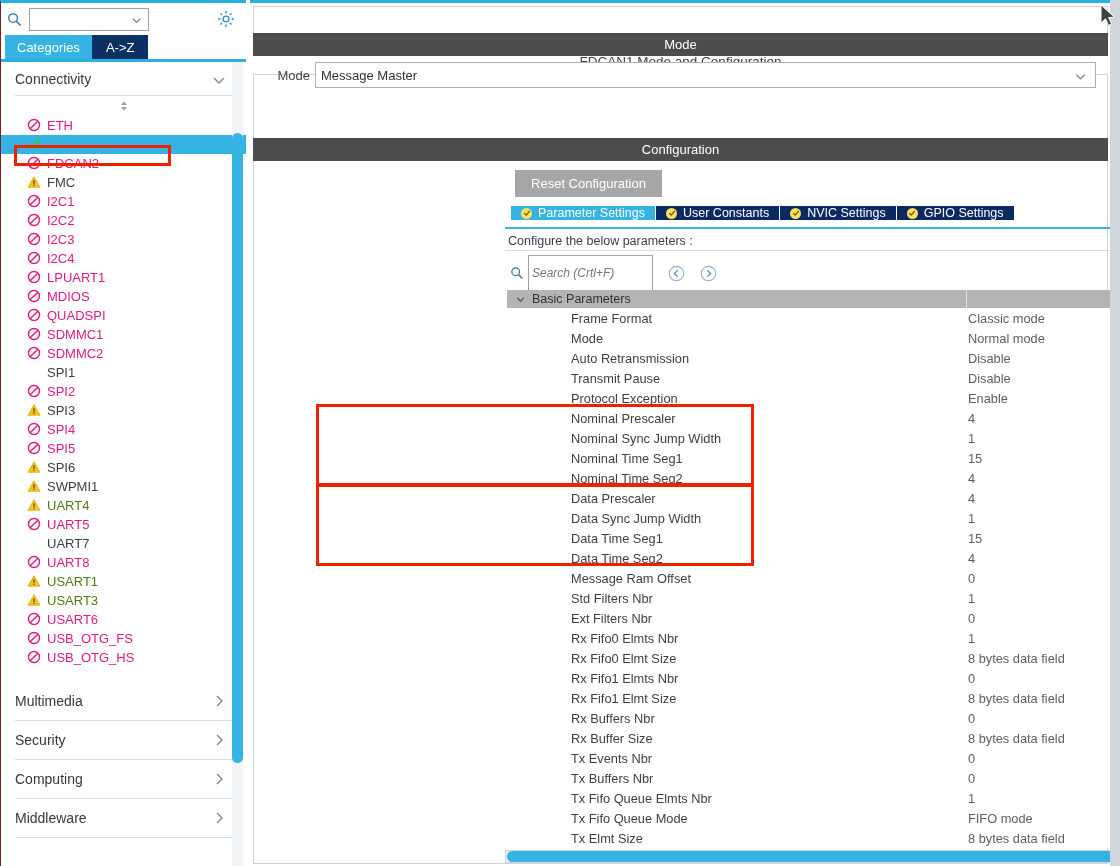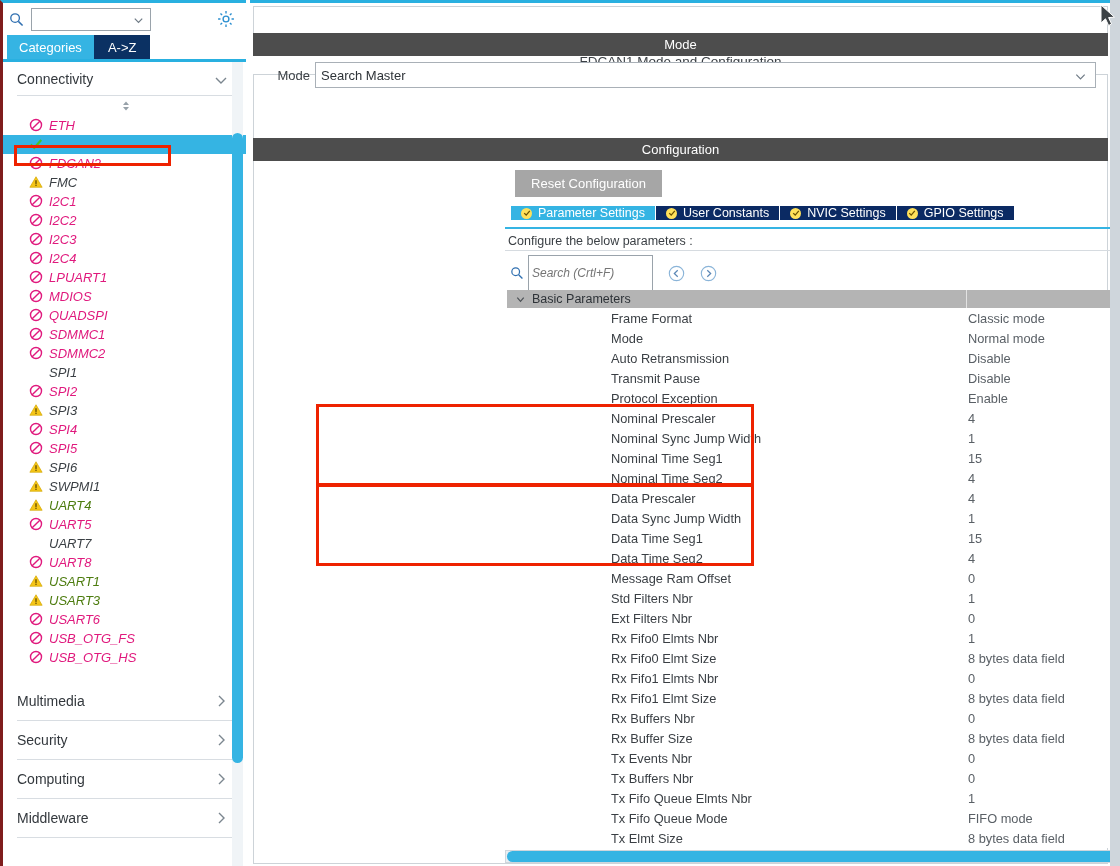--- a/index.html
+++ b/index.html
@@ -16,21 +16,21 @@
     background: #ffffff;
   }
 
   
   #sidebar {
     position: absolute;
     left: 0; top: 0;
     width: 246px; height: 866px;
     background: #ffffff;
     border-top: 3px solid #29b0e0;
-    border-left: 3px solid #7f1d1d;
+    border-left: 1px solid #7f1d1d;
     overflow: hidden;
   }
   .search-row {
     position: absolute;
     left: 0; top: 0;
     width: 228px; height: 32px;
     display: flex; align-items: center;
   }
   .search-magnifier {
     width: 26px; height: 30px;
@@ -103,21 +103,20 @@
   }
   .ip-list { margin: 0; padding: 0; }
   .ip-item {
     height: 19px;
     display: flex;
     align-items: center;
     padding-left: 26px;
     font-size: 13px;
     cursor: pointer;
     position: relative;
-    font-style: italic;
   }
   .ip-item .ico {
     position: absolute; left: 26px; top: 2px;
     width: 15px; height: 15px;
   }
   .ip-item .lbl { margin-left: 20px; white-space: nowrap; }
   .ip-item.sel { background: #35b4e3; }
   .ip-item.sel .lbl { color: #ffffff; margin-top: 32px; }
   .c-ok   .lbl { color: #2e3338; }
   .c-dis  .lbl { color: #e0197d; }
@@ -298,21 +297,20 @@
   .prow {
     height: 20px;
     display: flex; align-items: center;
     font-size: 12.8px;
     position: relative;
   }
   .prow .pname {
     position: absolute; left: 64px;
     color: #3a3f44;
     white-space: nowrap;
-    margin-left: 40px;
   }
   .prow .pval {
     position: absolute; left: 461px;
     color: #5a6066;
     white-space: nowrap;
   }
 
   .hl-box {
     position: absolute;
     border: 3px solid #ee2200;
@@ -649,21 +647,21 @@
   <div id="mainpanel">
     <div class="panel-frame"></div>
 
     <div class="panel-title">FDCAN1 Mode and Configuration</div>
 
     <div class="band" id="band-mode">Mode</div>
 
     <div class="mode-row">
       <div class="mode-label">Mode</div>
       <div class="mode-select">
-        <span>Search Master</span>
+        <span>Message Master</span>
         <span class="chev">
           <svg width="13" height="13" viewBox="0 0 14 14">
             <polyline points="2.5,5 7,9.5 11.5,5" fill="none" stroke="#6e7a85" stroke-width="1.3"></polyline>
           </svg>
         </span>
       </div>
     </div>
 
     <div class="band" id="band-config">Configuration</div>
 

